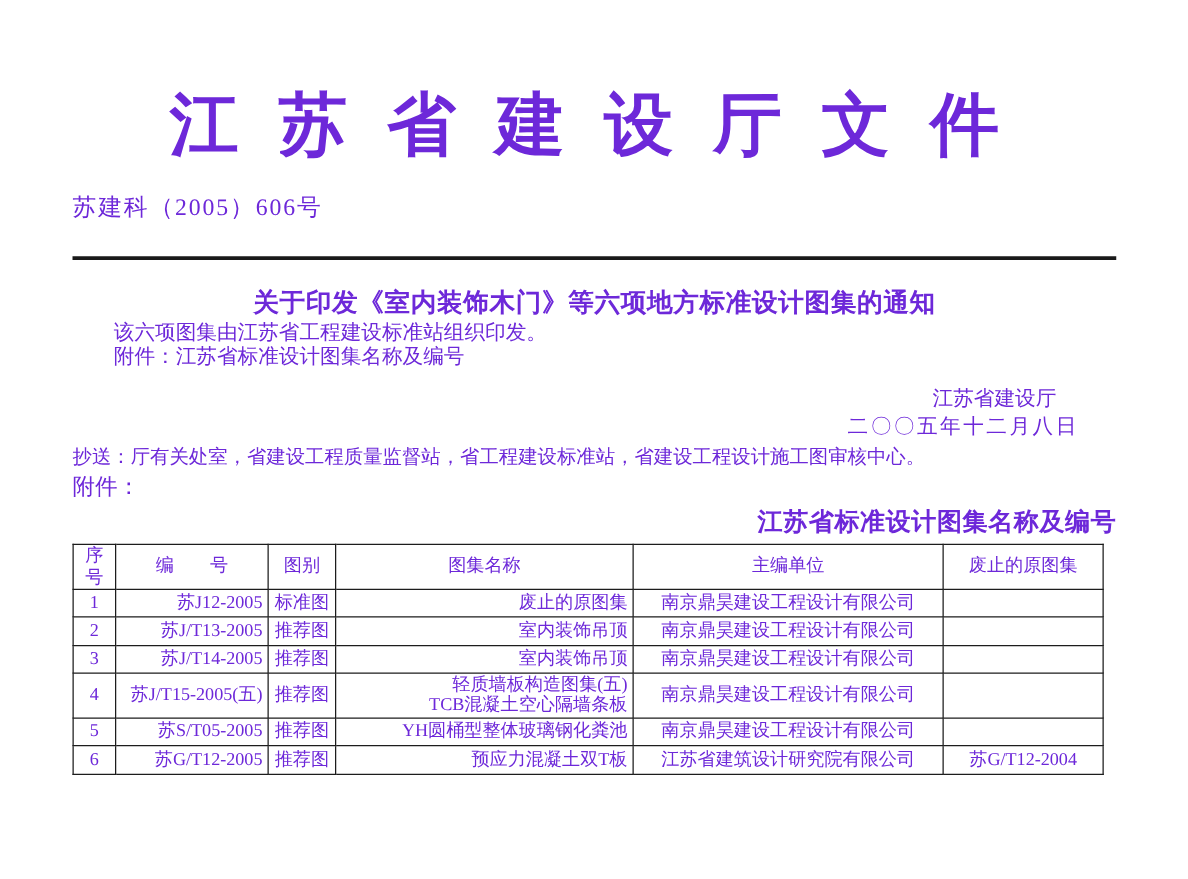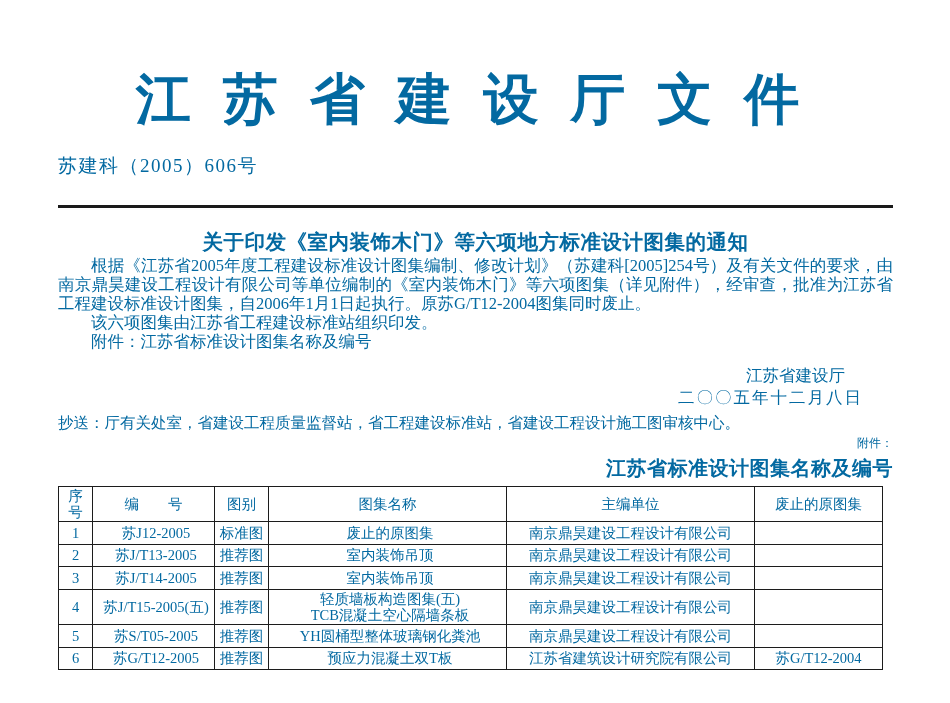--- a/index.html
+++ b/index.html
@@ -3,21 +3,21 @@
 <meta charset="utf-8">
 <style>
   html, body {
     margin: 0; padding: 0;
     background: #ffffff;
   }
   .page {
     position: relative;
     width: 950px; height: 703px;
     background: #ffffff;
-    color: #0369a1;
+    color: #6d28d9;
     font-family: "Liberation Serif", "DejaVu Serif", serif;
     box-sizing: border-box;
     padding: 70px 57px 0 58px;
     overflow: hidden;
   }
   .agency-title {
     margin: 0;
     text-align: center;
     font-size: 55px;
     line-height: 1.1;
@@ -66,22 +66,21 @@
   }
   .sig-agency { padding-right: 48px; }
   .sig-date   { padding-right: 30px; margin-top: 3px; letter-spacing: 2px; }
   .cc-line {
     margin: 7px 0 0 0;
     font-size: 15.5px;
     line-height: 1.18;
   }
   .att-label {
     margin: 2px 0 0 0;
-    font-size: 12px;
-    text-align: right;
+    font-size: 18px;
   }
   .table-title {
     margin: 3px 0 0 0;
     text-align: right;
     font-size: 20px;
     font-weight: bold;
     font-family: "Liberation Sans", "DejaVu Sans", sans-serif;
     letter-spacing: 0.5px;
   }
   table.atlas {
@@ -97,21 +96,21 @@
     line-height: 1.12;
     padding: 1px 4px;
     white-space: pre-line;
     overflow: hidden;
     font-family: "Liberation Serif", "DejaVu Serif", serif;
   }
   table.atlas thead tr { height: 24px; }
   table.atlas tbody tr { height: 22.5px; }
   table.atlas tbody tr.tall { height: 32px; }
   .c { text-align: center; }
-  .l { text-align: center; padding-left: 9px !important; }
+  .l { text-align: right; padding-left: 9px !important; }
   col.w-idx  { width: 34px; }
   col.w-num  { width: 122px; }
   col.w-cat  { width: 54px; }
   col.w-name { width: 238px; }
   col.w-org  { width: 248px; }
   col.w-abol { width: 128px; }
 </style>
 </head>
 <body>
 
@@ -119,21 +118,20 @@
 
   <h1 class="agency-title">江苏省建设厅文件</h1>
 
   <div class="doc-number">苏建科（2005）606号</div>
 
   <hr class="rule">
 
   <h2 class="notice-title">关于印发《室内装饰木门》等六项地方标准设计图集的通知</h2>
 
 
-  <p class="body-text">根据《江苏省2005年度工程建设标准设计图集编制、修改计划》（苏建科[2005]254号）及有关文件的要求，由南京鼎昊建设工程设计有限公司等单位编制的《室内装饰木门》等六项图集（详见附件），经审查，批准为江苏省工程建设标准设计图集，自2006年1月1日起执行。原苏G/T12-2004图集同时废止。</p>
   <p class="body-text">该六项图集由江苏省工程建设标准站组织印发。</p>
   <p class="body-text">附件：江苏省标准设计图集名称及编号</p>
 
   <div class="sig-block">
     <div class="sig-agency">江苏省建设厅</div>
     <div class="sig-date">二〇〇五年十二月八日</div>
   </div>
 
   <p class="cc-line">抄送：厅有关处室，省建设工程质量监督站，省工程建设标准站，省建设工程设计施工图审核中心。</p>
   <p class="att-label">附件：</p>

